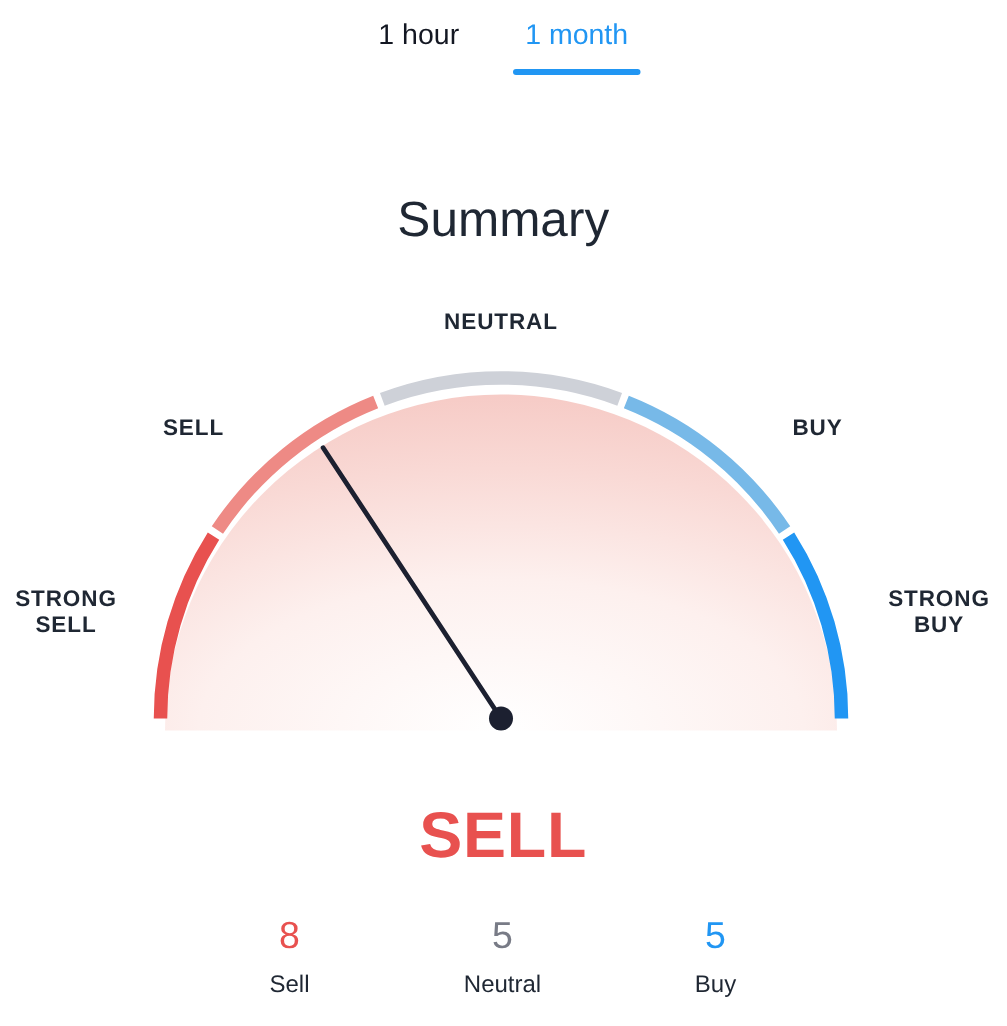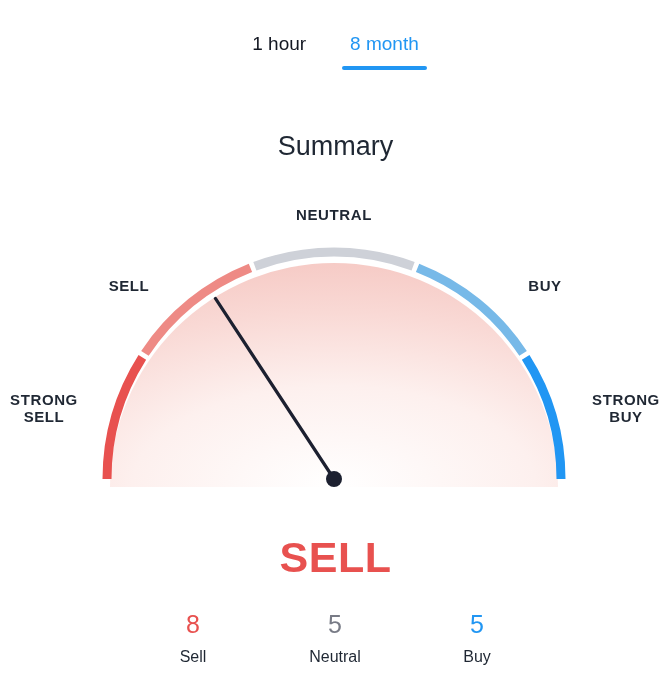--- a/index.html
+++ b/index.html
@@ -19,21 +19,21 @@
   }
 
   
   .tabbar {
     position: absolute;
     top: 0;
     left: 0;
     width: 671px;
     height: 58px;
     display: flex;
-    align-items: flex-end;
+    align-items: flex-start;
     justify-content: center;
     gap: 0;
   }
   .tab {
     position: relative;
     padding: 10px 22px 0 22px;
     font-size: 19px;
     line-height: 28px;
     color: #131722;
     cursor: pointer;
@@ -53,21 +53,21 @@
     background: #2196f3;
   }
 
   
   .summary-title {
     position: absolute;
     top: 128px;
     left: 0;
     width: 671px;
     text-align: center;
-    font-size: 27px;
+    font-size: 33px;
     line-height: 36px;
     color: #1f2733;
   }
 
   
   .gauge-wrap {
     position: absolute;
     left: 0;
     top: 195px;
     width: 671px;
@@ -141,21 +141,21 @@
   .c-buy .counter-value     { color: #2196f3; }
 </style>
 </head>
 <body>
 
 <div class="tabbar">
   <div class="tab">
     <span>1 hour</span>
   </div>
   <div class="tab active">
-    <span>8 month</span>
+    <span>1 month</span>
     <span class="underline"></span>
   </div>
 </div>
 
 <div class="summary-title">Summary</div>
 
 <div class="gauge-wrap">
 
   <svg class="gauge-svg" width="671" height="310" viewBox="0 0 671 310">
     <defs>

